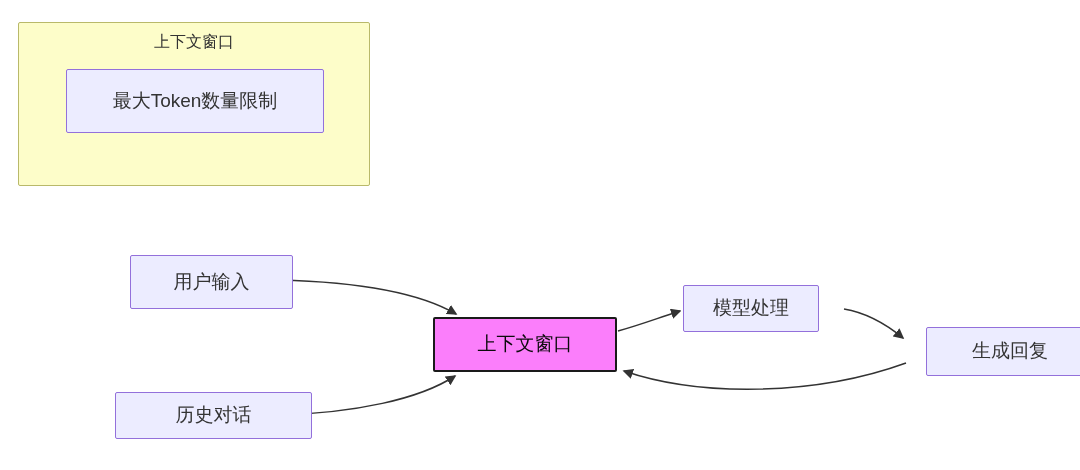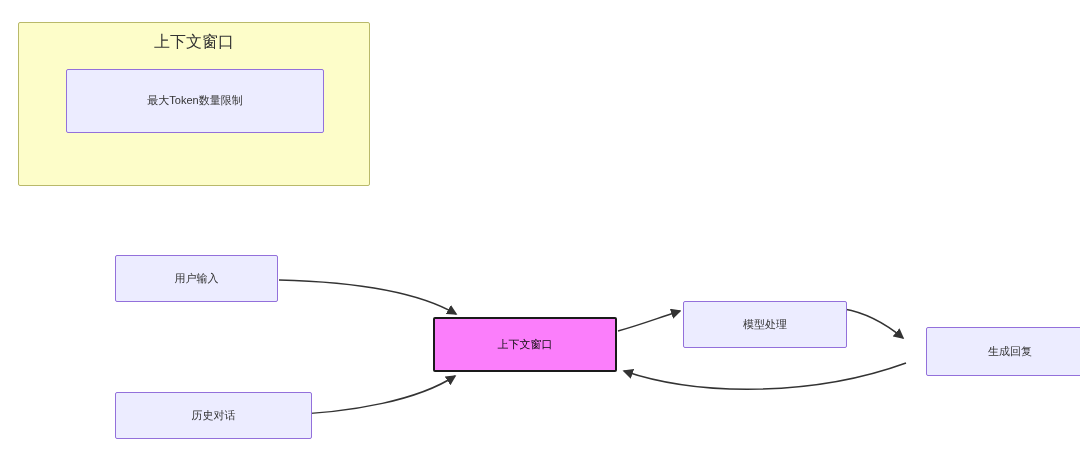--- a/index.html
+++ b/index.html
@@ -37,21 +37,21 @@
   .node {
     position: absolute;
     box-sizing: border-box;
     display: flex;
     align-items: center;
     justify-content: center;
     text-align: center;
     background: #ECECFF;
     border: 1px solid #9370DB;
     border-radius: 2px;
-    font-size: 11px;
+    font-size: 19px;
     color: #333333;
     line-height: 1.2;
     padding: 2px 6px;
   }
   .node.highlight {
     background: #FB7EFB;
     border: 2.5px solid #1A1A1A;
     color: #0b0b0b;
   }
   .subgraph {
@@ -91,23 +91,23 @@
     <path class="edge" marker-end="url(#arrowhead)" d="M618,331 C640,325 658,318 680,311"></path>
     <path class="edge" marker-end="url(#arrowhead)" d="M844,309 C868,313 886,324 903,338"></path>
     <path class="edge" marker-end="url(#arrowhead)" d="M906,363 C815,396 700,397 624,371"></path>
   </svg>
 
   <div class="subgraph">
     <div class="subgraph-title">上下文窗口</div>
     <div class="node" style="left:47px; top:46px; width:258px; height:64px;">最大Token数量限制</div>
   </div>
 
-  <div class="node" style="left:115px; top:255px; width:163px; height:47px;">用户输入</div>
+  <div class="node" style="left:130px; top:255px; width:163px; height:54px;">用户输入</div>
 
   <div class="node" style="left:115px; top:392px; width:197px; height:47px;">历史对话</div>
 
   <div class="node highlight" style="left:433px; top:317px; width:184px; height:55px;">上下文窗口</div>
 
-  <div class="node" style="left:683px; top:301px; width:164px; height:47px;">模型处理</div>
+  <div class="node" style="left:683px; top:285px; width:136px; height:47px;">模型处理</div>
 
   <div class="node" style="left:906px; top:327px; width:168px; height:49px;margin-left:20px;">生成回复</div>
 
 </div>
 
 </body></html>

